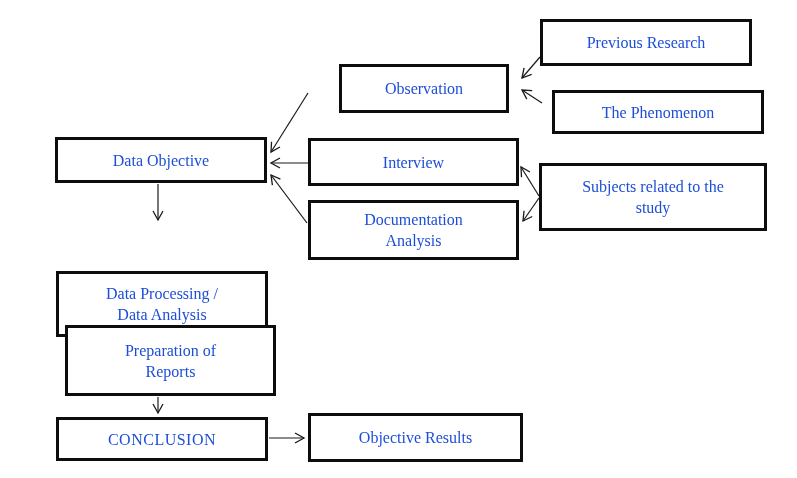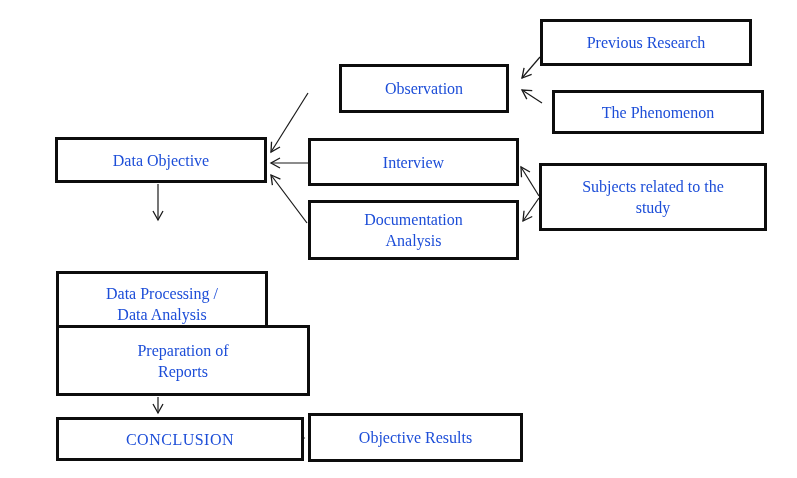--- a/index.html
+++ b/index.html
@@ -97,26 +97,26 @@
 
   <div class="node" style="left:55px;  top:137px; width:212px; height:46px;">
     <span class="lbl">Data Objective</span>
   </div>
 
   <div class="node" style="left:56px;  top:224px; width:212px; height:66px;margin-top:47px;">
     <span class="lbl">Data Processing /
 Data Analysis</span>
   </div>
 
-  <div class="node" style="left:56px;  top:325px; width:254px; height:71px;">
+  <div class="node" style="left:65px;  top:325px; width:211px; height:71px;">
     <span class="lbl">Preparation of
 Reports</span>
   </div>
 
-  <div class="node caps" style="left:56px; top:417px; width:248px; height:44px;">
+  <div class="node caps" style="left:56px; top:417px; width:212px; height:44px;">
     <span class="lbl">CONCLUSION</span>
   </div>
 
   <div class="node" style="left:308px; top:413px; width:215px; height:49px;justify-content:center;">
     <span class="lbl">Objective Results</span>
   </div>
 
 </div>
 
 </body></html>

